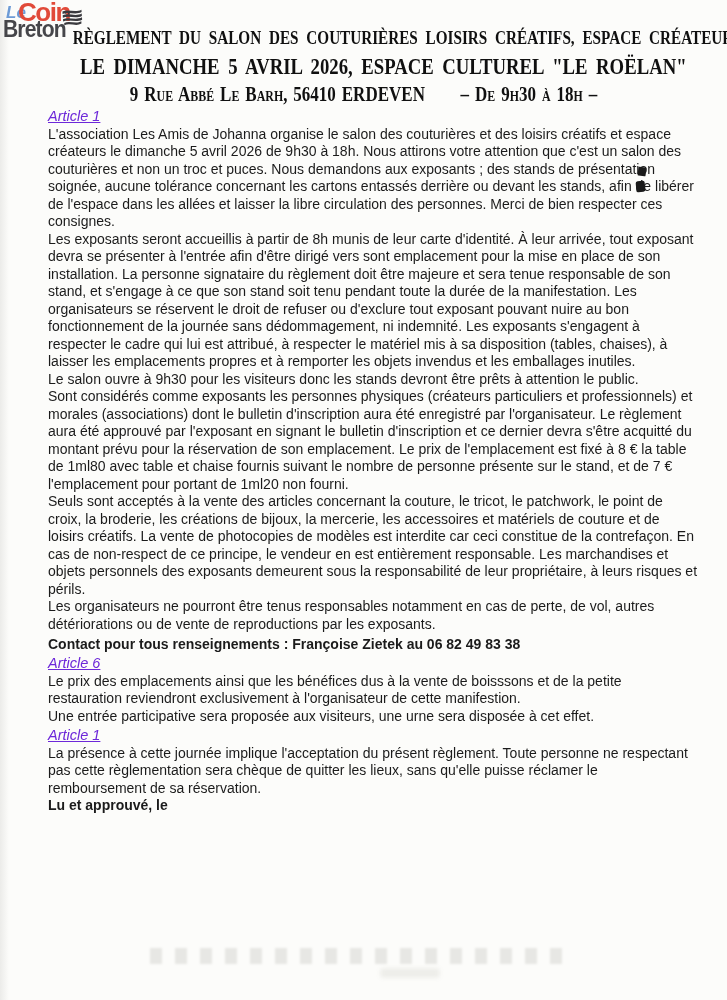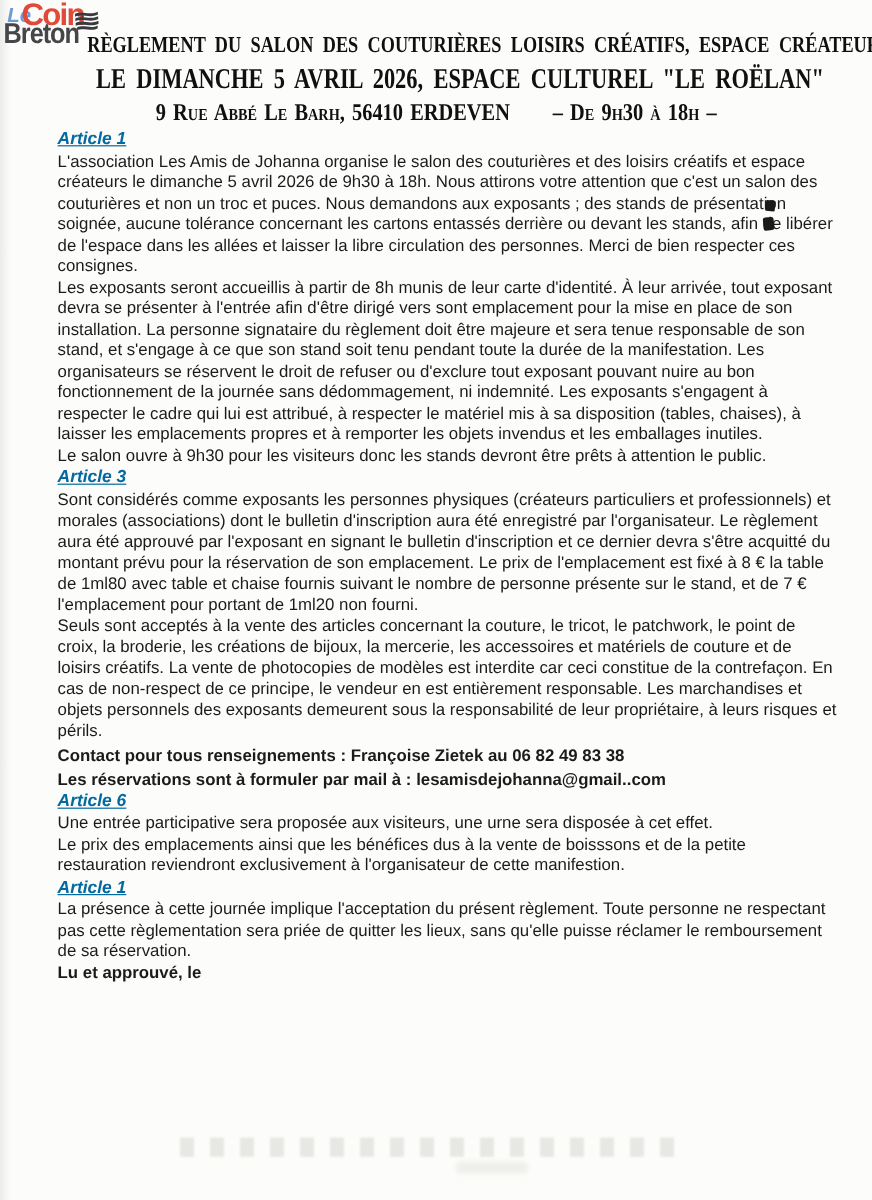--- a/index.html
+++ b/index.html
@@ -25,21 +25,21 @@
   .h1{font-size:19px;transform:scaleX(.80);word-spacing:5px;white-space:nowrap;margin-bottom:4px;}
   .h2{font-size:24px;transform:scaleX(.78);word-spacing:5px;white-space:nowrap;margin-bottom:3px;}
   .h3{font-size:20px;transform:scaleX(.85);font-variant:small-caps;word-spacing:2px;white-space:nowrap;}
   .h3 .hours{margin-left:42px;}
 
   
   .content{position:absolute;left:48px;top:106px;width:650px;z-index:1;
     font-size:14px;line-height:17.5px;}
   .content p{margin:0;}
   .art-title{margin:2px 0 0 0;font-size:14.5px;line-height:17.5px;
-    font-weight:bold;font-style:italic;text-decoration:underline;color:#0369a1;}
+    font-weight:normal;font-style:italic;text-decoration:underline;color:#6d28d9;}
   .contact{margin-top:1px;}
   .contact p{font-weight:bold;margin-top:2px;line-height:18px;}
   .footer-lu{font-weight:bold;margin-top:24px;}
 
   
   .blob{position:absolute;background:#1a1a1a;z-index:4;}
   .blob-1{left:638px;top:167px;width:8px;height:9px;border-radius:1px;transform:rotate(7deg);}
   .blob-2{left:636px;top:181px;width:9px;height:11px;border-radius:2px;transform:rotate(-5deg);}
   .smudge{position:absolute;z-index:0;pointer-events:none;}
   .smudge-sig{left:150px;top:948px;width:420px;height:16px;
@@ -87,45 +87,44 @@
       <h2 class="art-title">Article 1</h2>
       <p>L'association Les Amis de Johanna organise le salon des couturières et des loisirs créatifs et espace créateurs le dimanche 5 avril 2026 de 9h30 à 18h. Nous attirons votre attention que c'est un salon des couturières et non un troc et puces. Nous demandons aux exposants ; des stands de présentation soignée, aucune tolérance concernant les cartons entassés derrière ou devant les stands, afin de libérer de l'espace dans les allées et laisser la libre circulation des personnes.  Merci de bien respecter ces consignes.</p>
     </section>
 
     <section class="article">
       <p>Les exposants seront accueillis à partir de 8h munis de leur carte d'identité.  À leur arrivée, tout exposant devra se présenter à l'entrée afin d'être dirigé vers sont emplacement pour la mise en place de son installation. La personne signataire du règlement doit être majeure et sera tenue responsable de son stand, et s'engage à ce que son stand soit tenu pendant toute la durée de la manifestation. Les organisateurs se réservent le droit de refuser ou d'exclure tout exposant pouvant nuire au bon fonctionnement de la journée sans dédommagement, ni indemnité. Les exposants s'engagent à respecter le cadre qui lui est attribué, à respecter le matériel mis à sa disposition (tables, chaises), à laisser les emplacements propres et à remporter les objets invendus et les emballages inutiles.</p>
       <p>Le salon ouvre à 9h30 pour les visiteurs donc les stands devront être prêts à attention le public.</p>
     </section>
 
     <section class="article">
-      <h2 class="art-title">Article 3</h2>
       <p>Sont considérés comme exposants les personnes physiques (créateurs particuliers et professionnels) et morales (associations) dont le bulletin d'inscription aura été enregistré par l'organisateur. Le règlement aura été approuvé par l'exposant en signant le bulletin d'inscription et ce dernier devra s'être acquitté du montant prévu pour la réservation de son emplacement. Le prix de l'emplacement est fixé à 8 € la table de 1ml80 avec table et chaise fournis suivant le nombre de personne présente sur le stand, et de 7 € l'emplacement pour portant de 1ml20 non fourni.</p>
     </section>
 
     <section class="article">
       <p>Seuls sont acceptés à la vente des articles concernant la couture, le tricot, le patchwork, le point de croix, la broderie, les créations de bijoux, la mercerie, les accessoires et matériels de couture et de loisirs créatifs. La vente de photocopies de modèles est interdite car ceci constitue de la contrefaçon. En cas de non-respect de ce principe, le vendeur en est entièrement responsable. Les marchandises et objets personnels des exposants demeurent sous la responsabilité de leur propriétaire, à leurs risques et périls.</p>
+      <p>Les organisateurs ne pourront être tenus responsables notamment en cas de perte, de vol, autres détériorations ou de vente de reproductions par les exposants.</p>
     </section>
 
     <section class="article">
     </section>
 
     <div class="contact">
       <p>Contact pour tous renseignements : Françoise Zietek au 06 82 49 83 38</p>
-      <p>Les réservations sont à formuler par mail à : lesamisdejohanna@gmail..com</p>
     </div>
 
     <section class="article">
       <h2 class="art-title">Article 6</h2>
+      <p>Le prix des emplacements ainsi que les bénéfices dus à la vente de boisssons et de la petite restauration reviendront exclusivement à l'organisateur de cette manifestion.</p>
       <p>Une entrée participative sera proposée aux visiteurs, une urne sera disposée à cet effet.</p>
-      <p>Le prix des emplacements ainsi que les bénéfices dus à la vente de boisssons et de la petite restauration reviendront exclusivement à l'organisateur de cette manifestion.</p>
     </section>
 
     <section class="article">
       <h2 class="art-title">Article 1</h2>
-      <p>La présence à cette journée implique l'acceptation du présent règlement. Toute personne ne respectant pas cette règlementation sera priée de quitter les lieux, sans qu'elle puisse réclamer le remboursement de sa réservation.</p>
+      <p>La présence à cette journée implique l'acceptation du présent règlement. Toute personne ne respectant pas cette règlementation sera chèque de quitter les lieux, sans qu'elle puisse réclamer le remboursement de sa réservation.</p>
     </section>
 
     <p class="footer-lu">Lu et approuvé, le</p>
 
   </main>
 
   <div class="blob blob-1"></div>
   <div class="blob blob-2"></div>
   <div class="smudge smudge-sig"></div>
   <div class="smudge smudge-sig2"></div>

